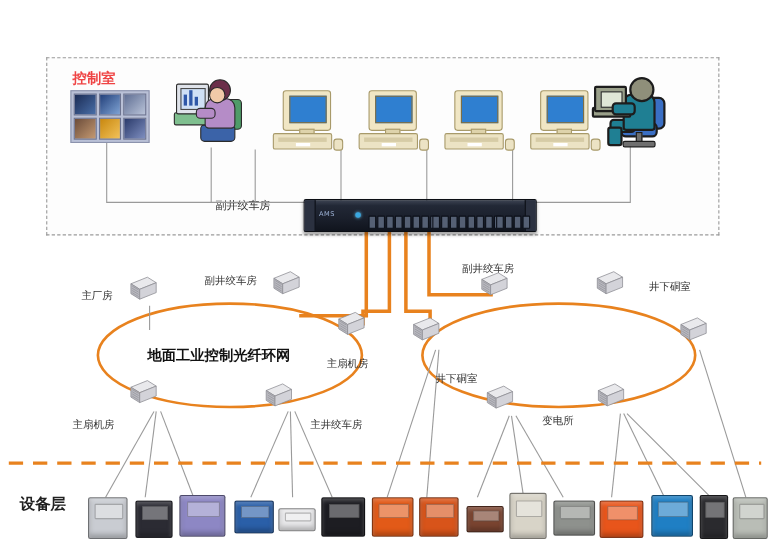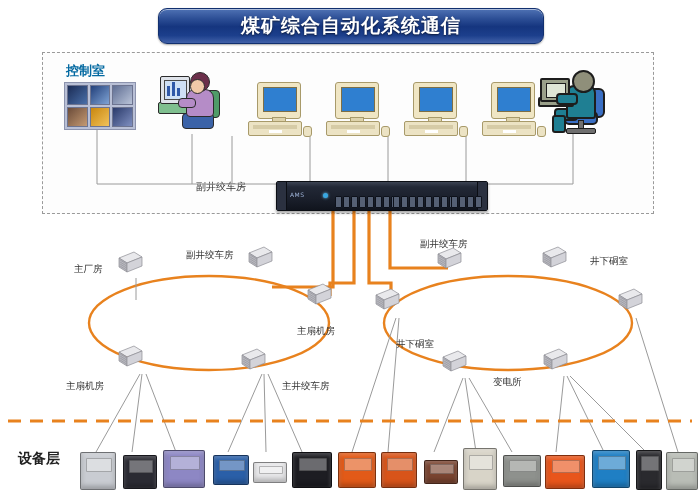--- a/index.html
+++ b/index.html
@@ -20,21 +20,21 @@
     color:#ffffff;font-size:19px;font-weight:bold;letter-spacing:1px;
     text-shadow:0 1px 2px rgba(0,0,0,.6);
   }
 
   
   .ctrl-box{
     position:absolute;left:42px;top:52px;width:610px;height:160px;
     border:1px dashed #9a9a9a;background:#fdfdfd;
   }
   .ctrl-label{
-    position:absolute;left:66px;top:62px;font-size:13px;font-weight:bold;color:#0369a1;
+    position:absolute;left:66px;top:62px;font-size:13px;font-weight:bold;color:#ef4444;
   }
   .dispatch-label{
     position:absolute;left:196px;top:180px;font-size:10px;color:#333;
   }
 
   
   .node-label{position:absolute;font-size:9.5px;color:#333;white-space:nowrap;}
   .ring-title{position:absolute;font-size:13px;font-weight:bold;color:#111;white-space:nowrap;}
   .layer-label{position:absolute;left:18px;top:450px;font-size:14px;font-weight:bold;color:#222;}
 
@@ -105,23 +105,20 @@
   .sw{position:absolute;width:30px;height:24px;}
   .sw svg{display:block;}
 
   
   .dev{position:absolute;}
 </style>
 </head>
 <body>
 <div id="stage">
 
-<div class="title-box">
-  <span>煤矿综合自动化系统通信</span>
-</div>
 
 <div class="ctrl-box"></div>
 <div class="ctrl-label">控制室</div>
 <div class="dispatch-label">副井绞车房</div>
 
 <svg class="wires" viewBox="0 0 700 500">
 
   <g stroke="#9a9a9a" stroke-width="1" fill="none">
     <path d="M97,126 L97,184 L380,184"></path>
     <path d="M192,134 L192,184"></path>
@@ -272,20 +269,21 @@
         <i></i>
   </div>
   <div class="ports" style="left:174px">
     <i></i>
         <i></i>
         <i></i>
         <i></i>
   </div>
 </div>
 
+<div class="ring-title" style="left:134px;top:314px">地面工业控制光纤环网</div>
 
 <div class="node-label" style="left:74px;top:263px">主厂房</div>
 <div class="node-label" style="left:186px;top:249px">副井绞车房</div>
 <div class="node-label" style="left:297px;top:325px">主扇机房</div>
 <div class="node-label" style="left:66px;top:380px">主扇机房</div>
 <div class="node-label" style="left:282px;top:380px">主井绞车房</div>
 
 <div class="node-label" style="left:420px;top:238px">副井绞车房</div>
 <div class="node-label" style="left:590px;top:255px">井下硐室</div>
 <div class="node-label" style="left:396px;top:338px">井下硐室</div>

